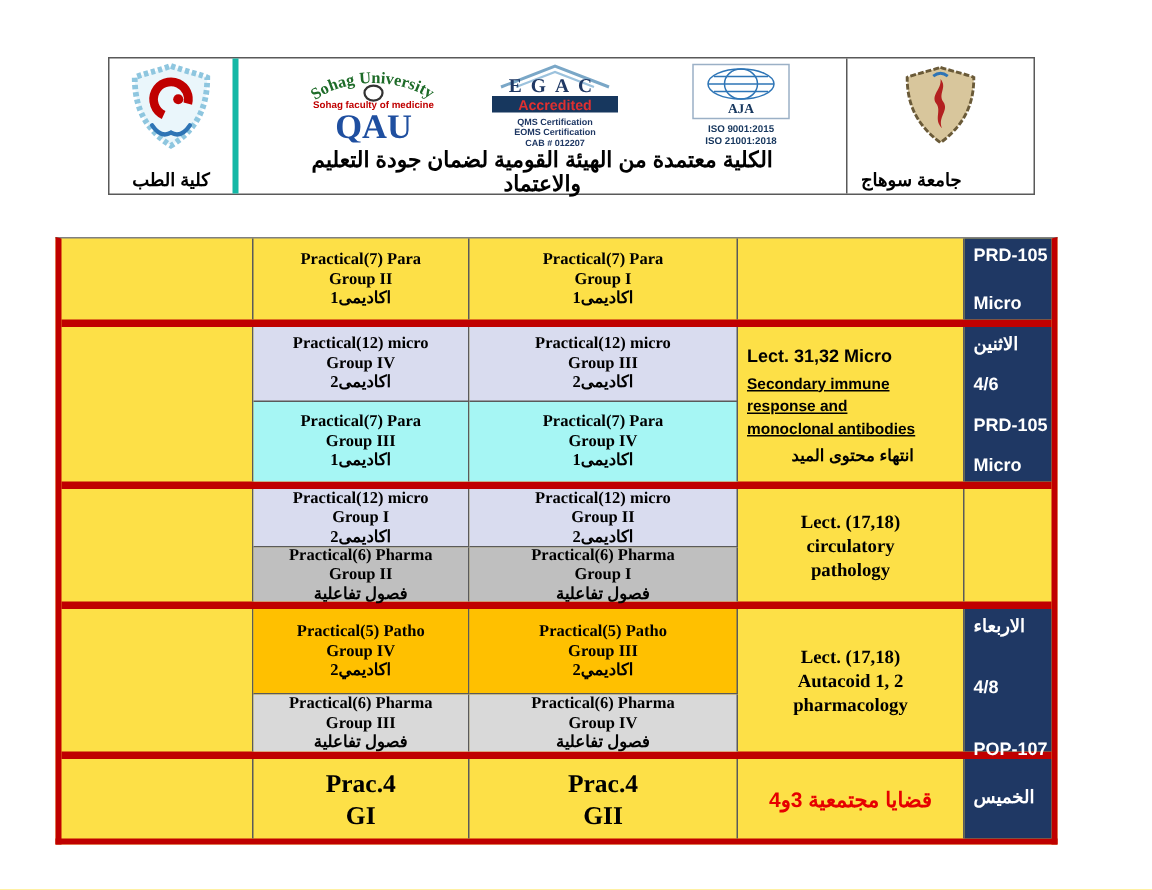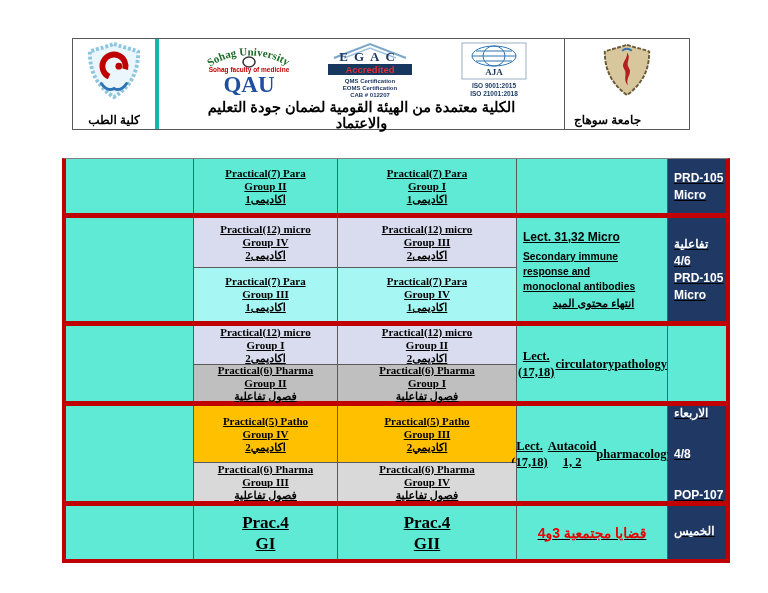--- a/index.html
+++ b/index.html
@@ -26,25 +26,24 @@
   .caption{
     text-align:center;font-weight:bold;font-size:14.5px;line-height:16px;
     color:#000;padding-bottom:2px;direction:rtl;
   }
   .h-right{width:124px;display:flex;flex-direction:column;align-items:center;justify-content:space-between;padding:3px 3px 2px 3px;}
   .logo-caption{font-weight:bold;font-size:12px;color:#000;}
   .h-right .logo-caption{align-self:flex-start;padding-left:6px;}
 
   
   .timetable{
-    position:absolute;left:62px;top:158px;width:660px;
+    position:absolute;left:37px;top:158px;width:660px;
     border-left:4px solid #C00000;border-right:4px solid #C00000;
     border-bottom:4px solid #C00000;border-top:1px solid #808080;
-    background:#5eead4;
-    text-decoration:underline;
+    background:#fde047;
   }
   .block{display:grid;grid-template-columns:128px 144px 179px 151px 58px;}
   .cell{box-sizing:border-box;position:relative;}
   .c1{grid-column:1;border-right:1px solid #5a5a5a;}
   .c2{grid-column:2;border-right:1px solid #5a5a5a;}
   .c3{grid-column:3;border-right:1px solid #5a5a5a;}
   .c4{grid-column:4;border-right:1px solid #5a5a5a;}
   .c5{grid-column:5;}
   .rspan{grid-row:1/3;}
   .r2{grid-row:2;}
@@ -62,34 +61,34 @@
 
   .lect-mon{
     height:100%;display:flex;flex-direction:column;justify-content:center;
     padding:2px 3px 2px 6px;box-sizing:border-box;font-weight:bold;color:#000;
   }
   .lect-mon .l-title{font-size:12px;margin-bottom:5px;}
   .lect-mon .l-under{font-size:10.3px;line-height:15px;text-decoration:underline;}
   .lect-mon .l-note{font-size:11px;margin-top:3px;text-align:center;direction:rtl;}
 
   .lect-serif{
-    height:100%;display:flex;flex-direction:row;align-items:center;justify-content:center;
+    height:100%;display:flex;flex-direction:column;align-items:center;justify-content:center;
     font-family:"Liberation Serif", serif;font-weight:bold;font-size:12.5px;line-height:16px;color:#000;
   }
   .lect-serif span{display:block;text-align:center;}
 
   .lect-red{
     height:100%;display:flex;align-items:center;justify-content:center;
     font-weight:bold;font-size:14px;direction:rtl;
   }
 
   .day{
     color:#ffffff;font-weight:bold;font-size:12px;line-height:17px;
     padding:3px 2px 2px 6px;box-sizing:border-box;height:100%;
-    display:flex;flex-direction:column;justify-content:center;
+    display:flex;flex-direction:column;justify-content:space-between;
     overflow-wrap:break-word;word-break:normal;
   }
   .day span{display:block;}
   .day-bottom{justify-content:flex-end;padding-bottom:5px;}
 </style>
 </head>
 <body>
 
 <div class="page">
 
@@ -208,21 +207,21 @@
       <div class="cell c4 rspan">
         <div class="lect-mon">
           <span class="l-title">Lect.  31,32 Micro</span>
           <span class="l-under">Secondary immune response and</span>
           <span class="l-under">monoclonal antibodies</span>
           <span class="l-note">انتهاء محتوى الميد</span>
         </div>
       </div>
       <div class="cell c5 rspan">
         <div class="day" style="background: rgb(31, 56, 100);">
-          <span>تفاعلية</span>
+          <span>الاثنين</span>
           <span>4/6</span>
           <span>PRD-105</span>
           <span>Micro</span>
         </div>
       </div>
       <div class="cell c2 r2" style="background: rgb(166, 246, 244);">
         <div class="slot">
           <span>Practical(7) Para</span>
           <span>Group III</span>
           <span class="ar-note" dir="rtl">اكاديمى1</span>

